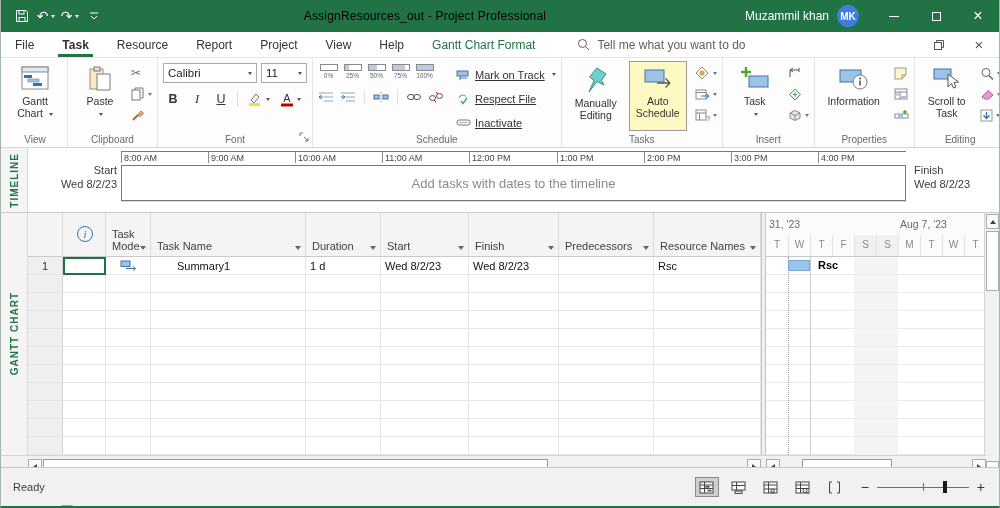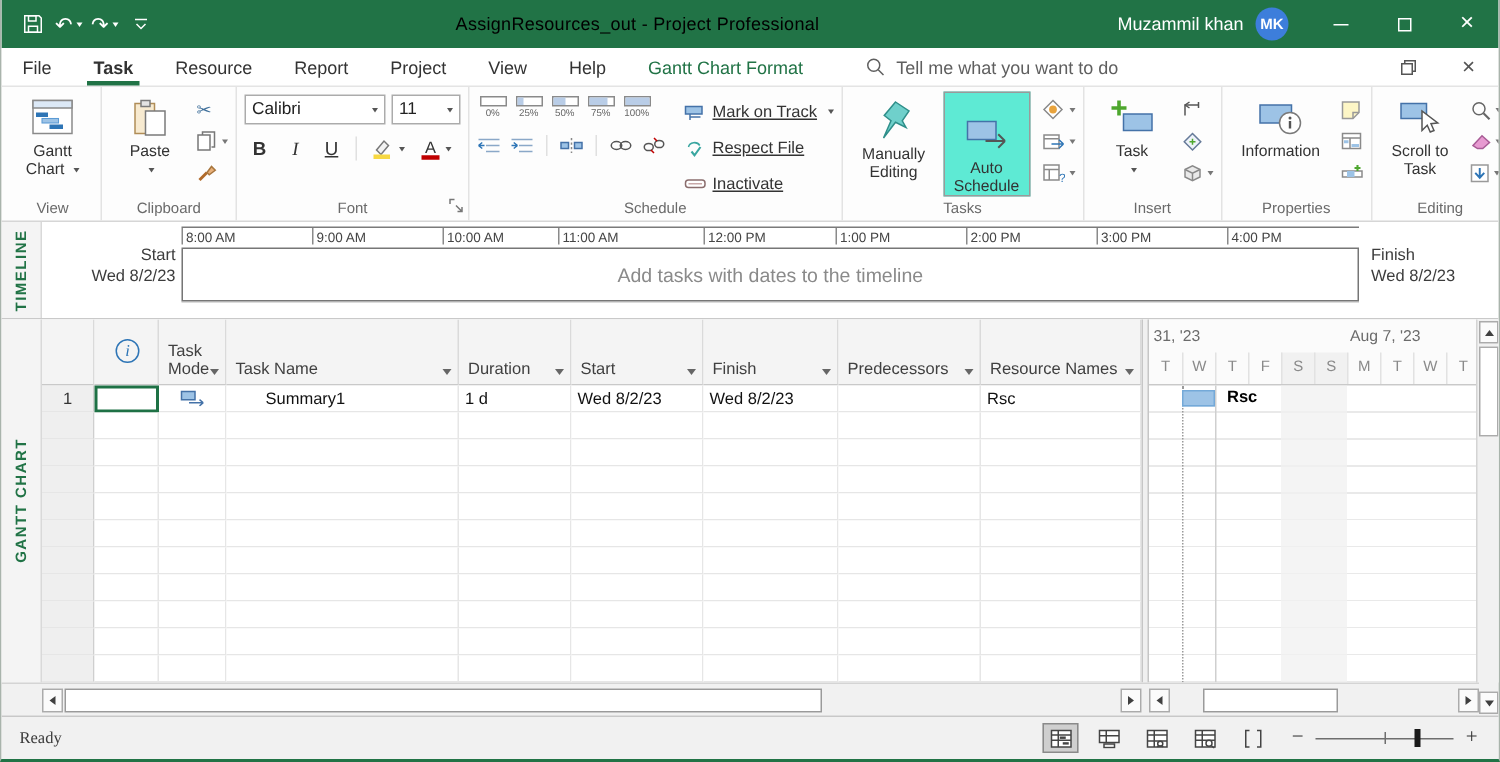--- a/index.html
+++ b/index.html
@@ -31,21 +31,21 @@
   .tellme { display:flex; align-items:center; gap:7px; margin-left:28px; color:#5f5f5f; }
   .trspace { flex:1; }
   .tbtn { width:40px; display:flex; align-items:center; justify-content:center; color:#555; font-size:13px; }
   
   .ribbon { height:90px; background:#fdfdfd; display:flex; align-items:stretch; border-bottom:1px solid #d6d6d6; padding-left:2px; }
   .grp { position:relative; display:flex; flex-direction:column; border-right:1px solid #e3e3e3; padding:3px 5px 14px 5px; }
   .grplabel { position:absolute; left:0; right:0; bottom:2px; text-align:center; font-size:10px; color:#6a6a6a; }
   .grpbody { display:flex; align-items:flex-start; gap:4px; height:70px; }
   .bigbtn { width:54px; height:70px; display:flex; flex-direction:column; align-items:center; justify-content:flex-start; padding-top:4px; border:1px solid transparent; }
   .bigbtn .blabel { font-size:10.5px; line-height:1.15; text-align:center; color:#333; margin-top:3px; }
-  .bigbtn.selected { background:#5eead4; border-color:#9a9a9a;justify-content:flex-end; }
+  .bigbtn.selected { background:#fef9c3; border-color:#9a9a9a; }
   .minicol { display:flex; flex-direction:column; justify-content:flex-start; gap:5px; padding-top:4px; }
   .smico { display:inline-flex; align-items:center; height:16px; color:#555; }
   .txtbtn { display:flex; align-items:center; gap:4px; height:19px; font-size:11px; color:#333; white-space:nowrap;text-decoration:underline; }
   .fontrow { display:flex; align-items:center; gap:4px; }
   .selbox { display:flex; align-items:center; justify-content:space-between; border:1px solid #ababab; background:#fff; height:20px; font-size:11.5px; padding:0 4px; color:#222; }
   .fmt { width:20px; height:20px; display:flex; align-items:center; justify-content:center; font-size:12.5px; color:#333; }
   .pct { display:flex; flex-direction:column; align-items:center; width:21px; }
   .pctbar { width:18px; height:7px; border:1px solid #8a8a8a; background:#fff; }
   .pctbar i { display:block; height:100%; background:#b9cde7; }
   .pctlbl { font-size:6.5px; color:#666; margin-top:1px; }
@@ -99,21 +99,21 @@
   .hrow { position:absolute; top:455px; left:0; width:985px; height:22px; background:#f1f1f1; border-top:1px solid #d4d4d4; }
   .hbar { position:absolute; top:3px; height:16px; }
   .hbtn { position:absolute; top:0; width:14px; height:16px; background:#fbfbfb; border:1px solid #ababab; display:flex; align-items:center; justify-content:center; }
   .hthumb { position:absolute; top:0; height:16px; background:#fff; border:1px solid #9a9a9a; }
   .tri { width:0; height:0; display:inline-block; }
   .tri.up { border-left:3.5px solid transparent; border-right:3.5px solid transparent; border-bottom:4.5px solid #404040; }
   .tri.dn { border-left:3.5px solid transparent; border-right:3.5px solid transparent; border-top:4.5px solid #404040; }
   .tri.lf { border-top:3.5px solid transparent; border-bottom:3.5px solid transparent; border-right:4.5px solid #404040; }
   .tri.rt { border-top:3.5px solid transparent; border-bottom:3.5px solid transparent; border-left:4.5px solid #404040; }
   
-  .status { position:absolute; left:0; bottom:0; width:1000px; height:29px; background:#f1f1f1; border-top:1px solid #c8c8c8; display:flex; align-items:center; font-size:11px; color:#3c3c3c;font-family:Liberation Serif, serif; }
+  .status { position:absolute; left:0; bottom:0; width:1000px; height:39px; background:#f1f1f1; border-top:1px solid #c8c8c8; display:flex; align-items:center; font-size:11px; color:#3c3c3c; }
   .st-ready { margin-left:12px; width:48px; }
   .st-mode { display:flex; align-items:flex-start; gap:6px;margin-top:48px; }
   .st-space { flex:1; }
   .viewbtns { display:flex; align-items:center; gap:8px; margin-right:14px; }
   .vwbtn { width:24px; height:20px; display:flex; align-items:center; justify-content:center; border:1px solid transparent; }
   .vwbtn.selected { background:#cfcfcf; border-color:#8a8a8a; }
   .zoomctl { display:flex; align-items:center; gap:8px; margin-right:16px; }
   .zglyph { font-size:14px; color:#333; }
   .ztrack { position:relative; width:92px; height:14px; }
   .ztrack .line { position:absolute; left:0; right:0; top:7px; border-top:1px solid #6e6e6e; }
@@ -541,21 +541,21 @@
         <span class="vlabel">TIMELINE</span>
       </div>
     <div class="tl-start">
       <div>Start</div>
       <div>Wed 8/2/23</div>
     </div>
     <div class="tl-ruler">
       <span class="tick" style="left:0px">8:00 AM</span>
       <span class="tick" style="left:87px">9:00 AM</span>
       <span class="tick" style="left:174px">10:00 AM</span>
-      <span class="tick" style="left:251px">11:00 AM</span>
+      <span class="tick" style="left:261px">11:00 AM</span>
       <span class="tick" style="left:348px">12:00 PM</span>
       <span class="tick" style="left:436px">1:00 PM</span>
       <span class="tick" style="left:523px">2:00 PM</span>
       <span class="tick" style="left:610px">3:00 PM</span>
       <span class="tick" style="left:697px">4:00 PM</span>
     </div>
     <div class="tl-box">
         <span>Add tasks with dates to the timeline</span>
       </div>
     <div class="tl-finish">

